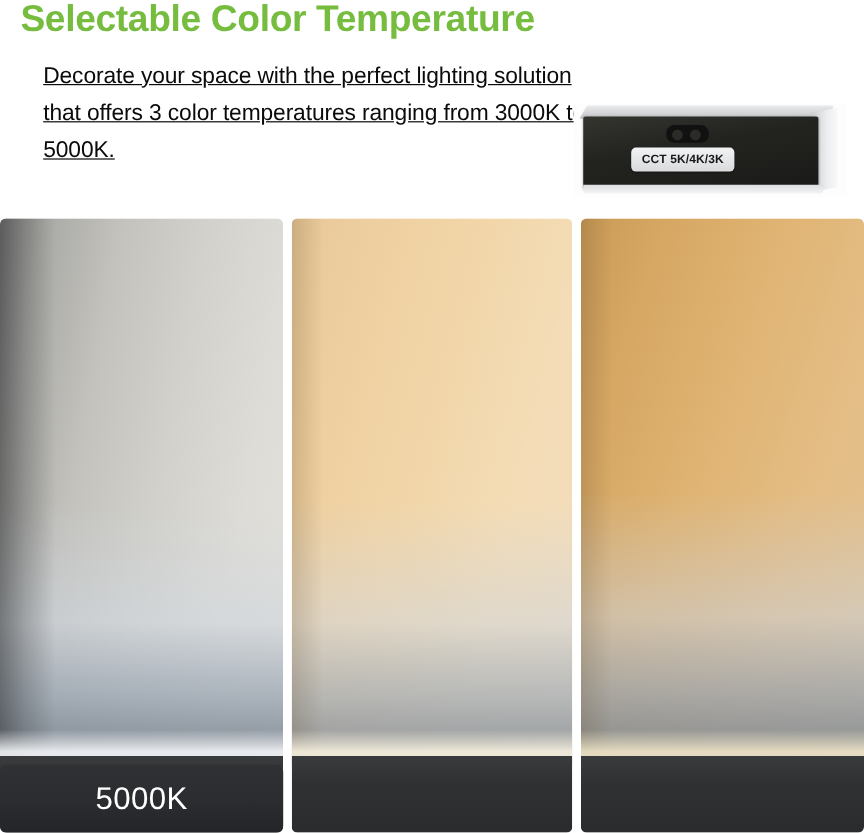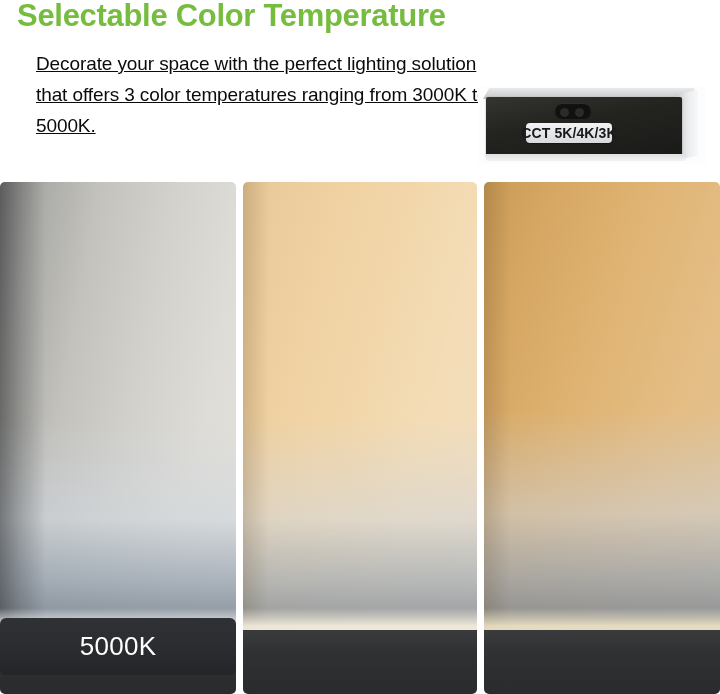--- a/index.html
+++ b/index.html
@@ -74,21 +74,21 @@
   .driver-knockout:after{left:20px;}
   
   .cct-sticker{
     position:absolute;left:48px;top:37px;width:86px;height:20px;
     background:linear-gradient(180deg,#f2f3f4 0%,#d9dadc 100%);
     border-radius:4px;
     display:flex;align-items:center;justify-content:center;
     box-shadow:0 1px 1px rgba(0,0,0,.3);
   }
   .cct-sticker span{
-    font-size:14px;font-weight:bold;color:#17181a;letter-spacing:0.1px;
+    font-size:10px;font-weight:bold;color:#17181a;letter-spacing:0.1px;
     white-space:nowrap;
   }
 
   
   .strip{position:absolute;left:0;top:182px;width:720px;height:512px;background:#fff;}
 
   .panel{
     position:absolute;top:0;height:512px;overflow:hidden;
     border-radius:5px;
   }
@@ -162,21 +162,21 @@
     background:linear-gradient(180deg,#3a3b3d 0%,#303133 35%,#2a2b2d 100%);
   }
   .floor-glow{
     position:absolute;left:0;bottom:56px;width:100%;height:30px;
   }
   .floor-glow-5000{background:linear-gradient(180deg,rgba(255,255,255,0) 0%,rgba(248,250,252,.85) 60%,rgba(236,240,245,.95) 100%);}
   .floor-glow-4000{background:linear-gradient(180deg,rgba(255,255,255,0) 0%,rgba(252,245,226,.85) 60%,rgba(246,238,216,.95) 100%);}
   .floor-glow-3000{background:linear-gradient(180deg,rgba(255,255,255,0) 0%,rgba(250,238,205,.8) 60%,rgba(242,230,196,.92) 100%);}
 
   
-  .labels{position:absolute;left:0;top:618px;width:648px;height:57px;}
+  .labels{position:absolute;left:0;top:637px;width:648px;height:57px;}
   .label-bar{
     position:absolute;top:0;height:57px;
     background:linear-gradient(180deg,#303134 0%,#2b2c2f 55%,#242528 100%);
     border-radius:6px;
     display:flex;align-items:center;justify-content:center;
   }
   .label-bar span{
     color:#ffffff;font-size:26px;font-weight:normal;letter-spacing:0.3px;
   }
   .lb1{left:0;width:236px;}

